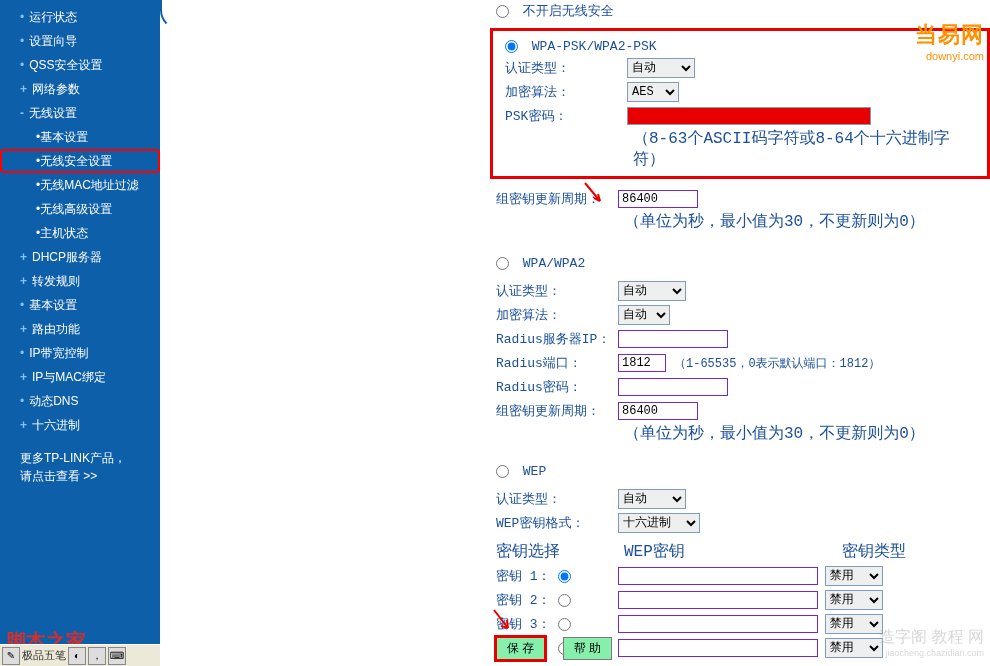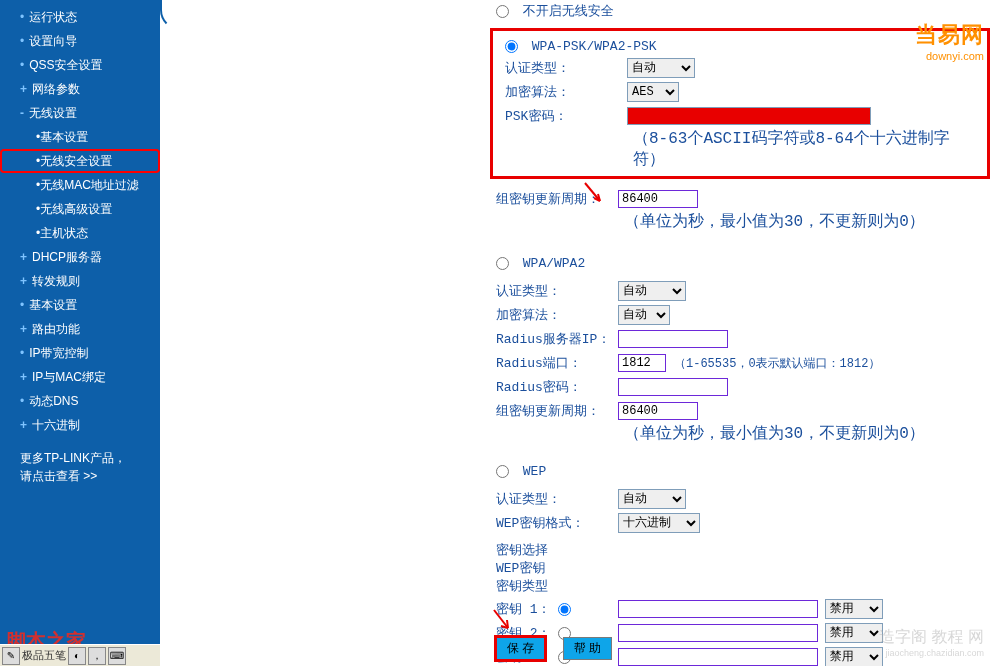--- a/index.html
+++ b/index.html
@@ -125,37 +125,36 @@
     width: 244px;
     background: #e80000;
     border: 1px solid #7f9db9;
     height: 18px;
   }
   .wep-header {
     display: flex;
     padding: 6px 0 2px 6px;
     color: #1b4f9c;
     font-family: "Courier New", monospace;
-    font-size: 13px;
-    flex-direction: column;
+    font-size: 16px;
   }
   .wep-h1 { width: 128px; }
   .wep-h2 { width: 218px; }
   .wep-h3 { }
   .footer-btns {
     position: absolute;
     bottom: 6px;
     left: 496px;
   }
   .btn {
     font-family: "SimSun", sans-serif;
     font-size: 12px;
     padding: 2px 10px;
     border: 1px solid #7a7a7a;
-    background: #0ea5e9;
+    background: #86efac;
     cursor: pointer;
     margin-right: 14px;
   }
   .btn-hl {
     outline: 3px solid #e80000;
     outline-offset: -1px;
   }
   .watermark-tr {
     position: absolute;
     top: 20px;

